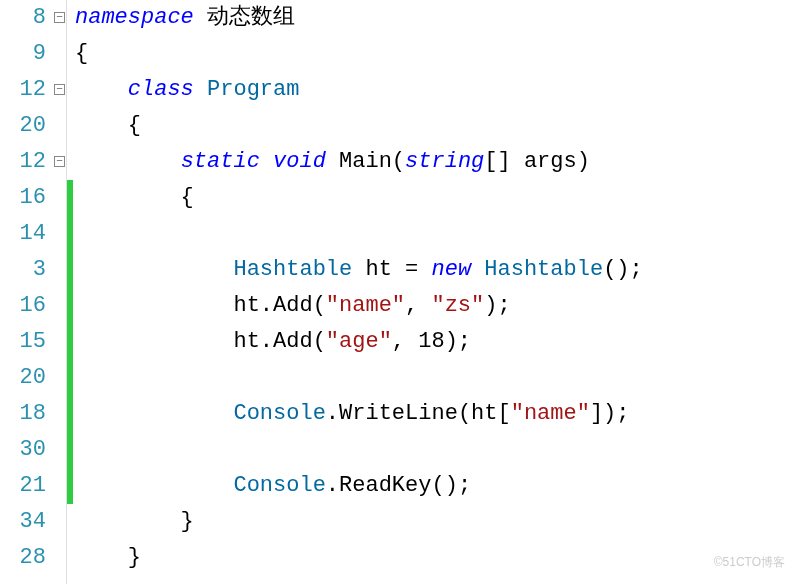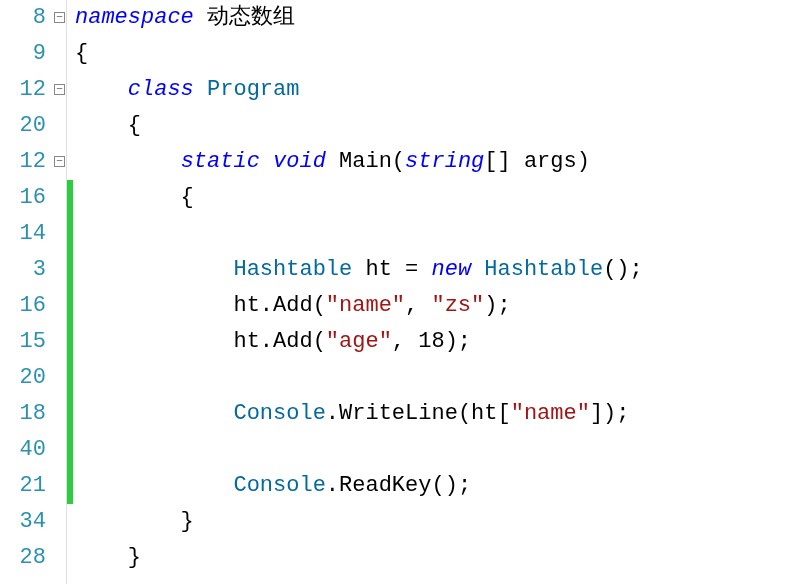--- a/index.html
+++ b/index.html
@@ -85,21 +85,21 @@
         <div>12</div>
         <div>20</div>
         <div>12</div>
         <div>16</div>
         <div>14</div>
         <div>3</div>
         <div>16</div>
         <div>15</div>
         <div>20</div>
         <div>18</div>
-        <div>40</div>
+        <div>30</div>
         <div>21</div>
         <div>34</div>
         <div>28</div>
       </div>
     <div class="fold" id="fold">
         <div class="fold-mark" style="top: 12px;">−</div>
         <div class="fold-mark" style="top: 84px;">−</div>
         <div class="fold-mark" style="top: 156px;">−</div>
       </div>
     <div class="change-bar" id="chbar">
@@ -108,13 +108,14 @@
         <div class="bar-seg" style="top: 252px; height: 36px;"></div>
         <div class="bar-seg" style="top: 288px; height: 36px;"></div>
         <div class="bar-seg" style="top: 324px; height: 36px;"></div>
         <div class="bar-seg" style="top: 360px; height: 36px;"></div>
         <div class="bar-seg" style="top: 396px; height: 36px;"></div>
         <div class="bar-seg" style="top: 432px; height: 36px;"></div>
         <div class="bar-seg" style="top: 468px; height: 36px;"></div>
       </div>
   </div>
   <div class="code" id="code"><div><span class="kw">namespace</span><span> 动态数组</span></div><div><span>{</span></div><div><span>    </span><span class="kw">class</span><span> </span><span class="type">Program</span></div><div><span>    {</span></div><div><span>        </span><span class="kw">static</span><span> </span><span class="kw">void</span><span> Main(</span><span class="kw">string</span><span>[] args)</span></div><div><span>        {</span></div><div>&nbsp;</div><div><span>            </span><span class="type">Hashtable</span><span> ht = </span><span class="kw">new</span><span> </span><span class="type">Hashtable</span><span>();</span></div><div><span>            ht.Add(</span><span class="str">"name"</span><span>, </span><span class="str">"zs"</span><span>);</span></div><div><span>            ht.Add(</span><span class="str">"age"</span><span>, 18);</span></div><div>&nbsp;</div><div><span>            </span><span class="type">Console</span><span>.WriteLine(ht[</span><span class="str">"name"</span><span>]);</span></div><div>&nbsp;</div><div><span>            </span><span class="type">Console</span><span>.ReadKey();</span></div><div><span>        }</span></div><div><span>    }</span></div></div>
+  <div class="watermark">©51CTO博客</div>
 </div>
 
 </body></html>

